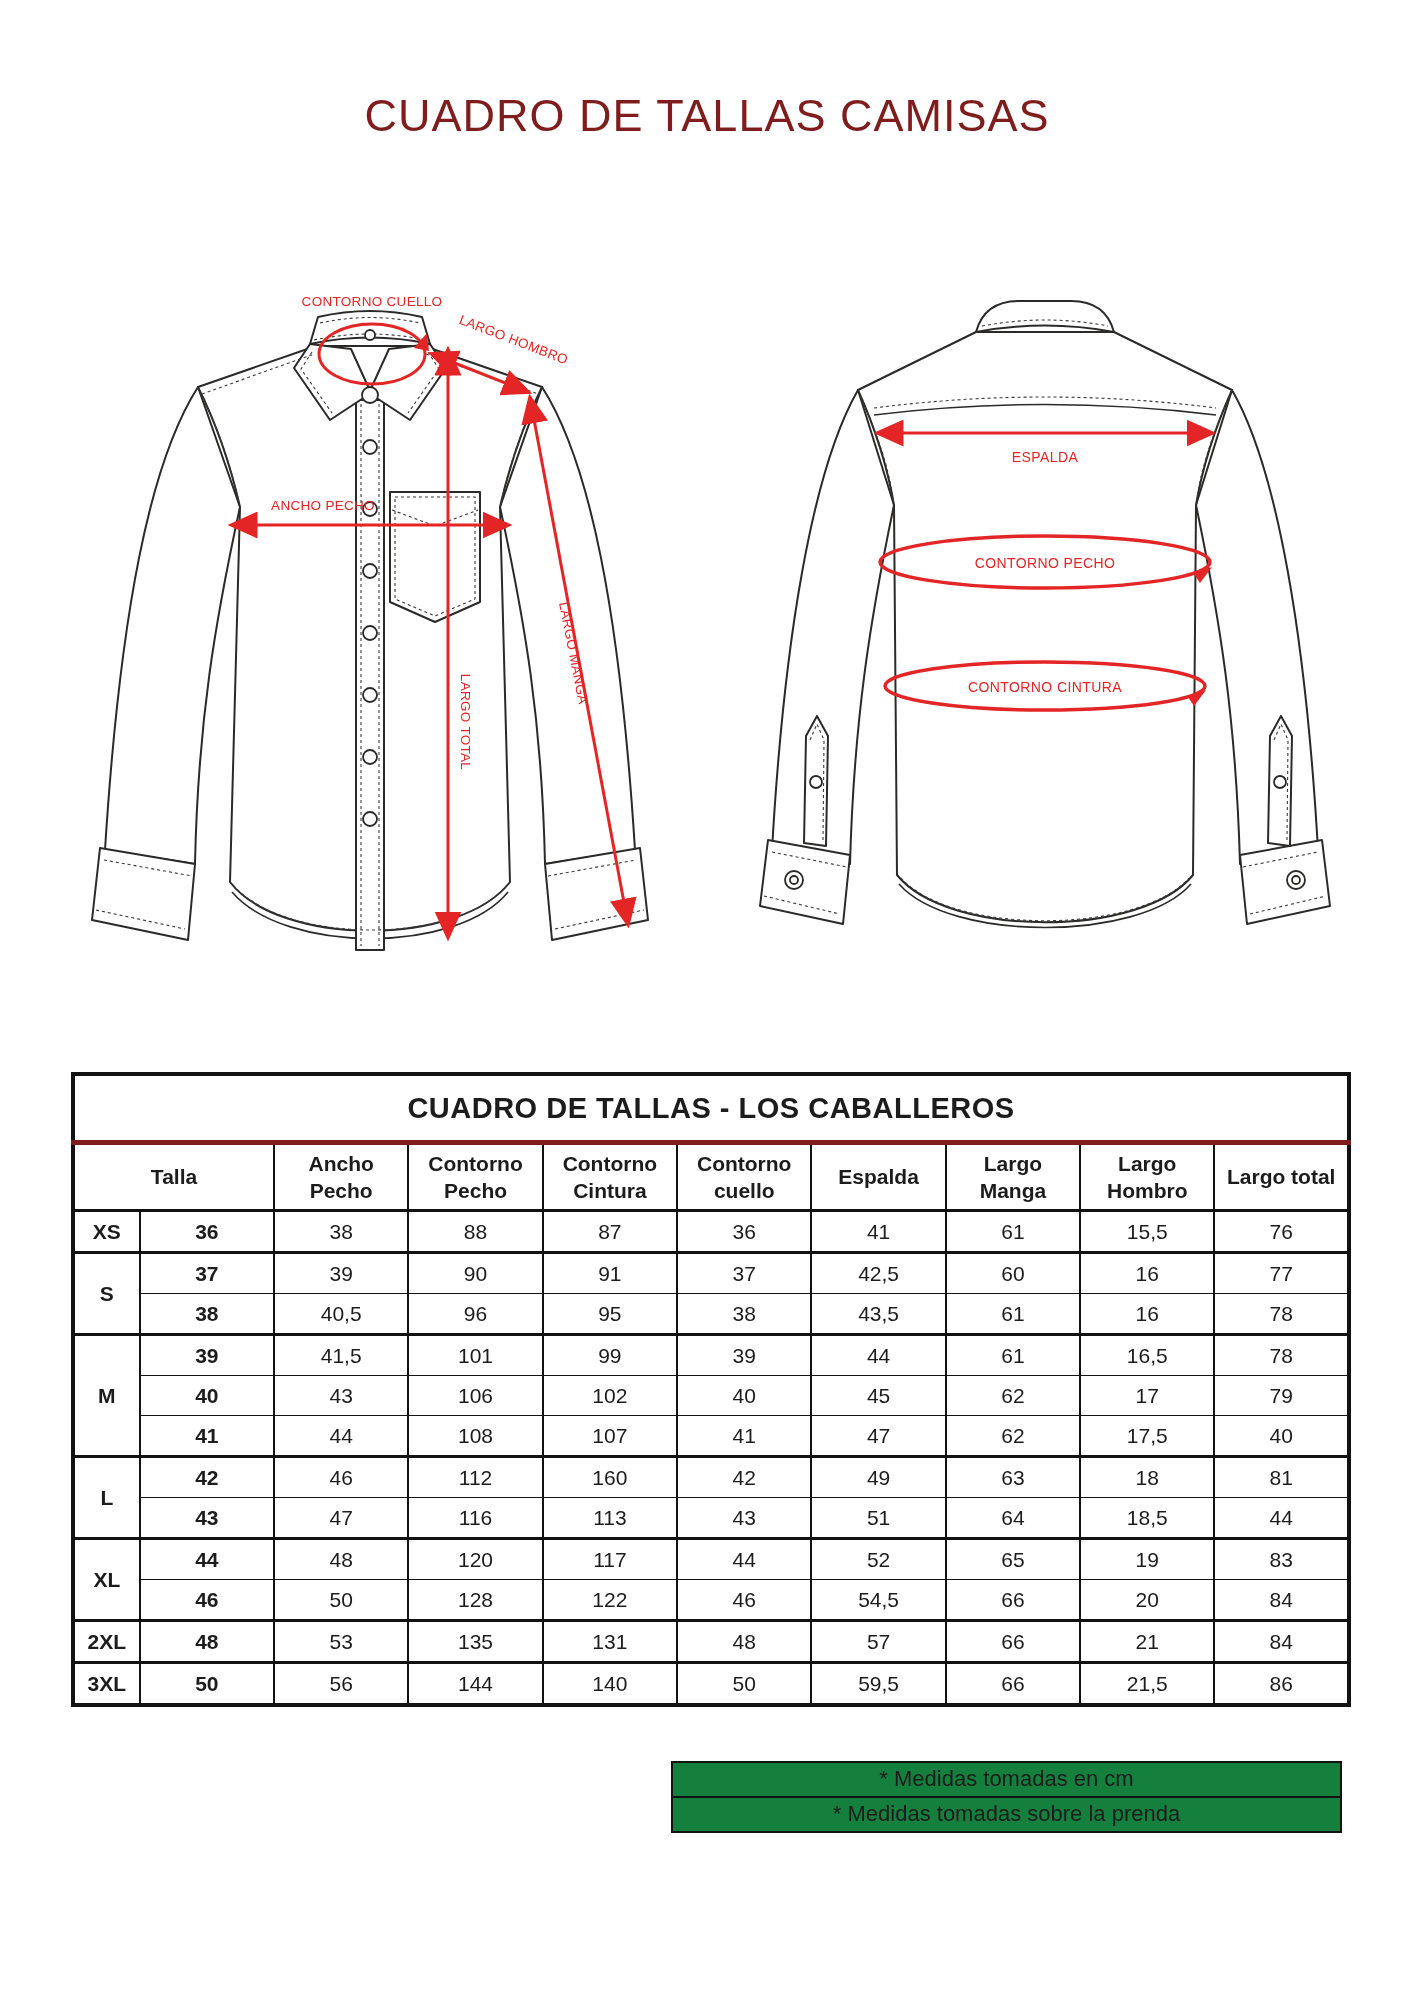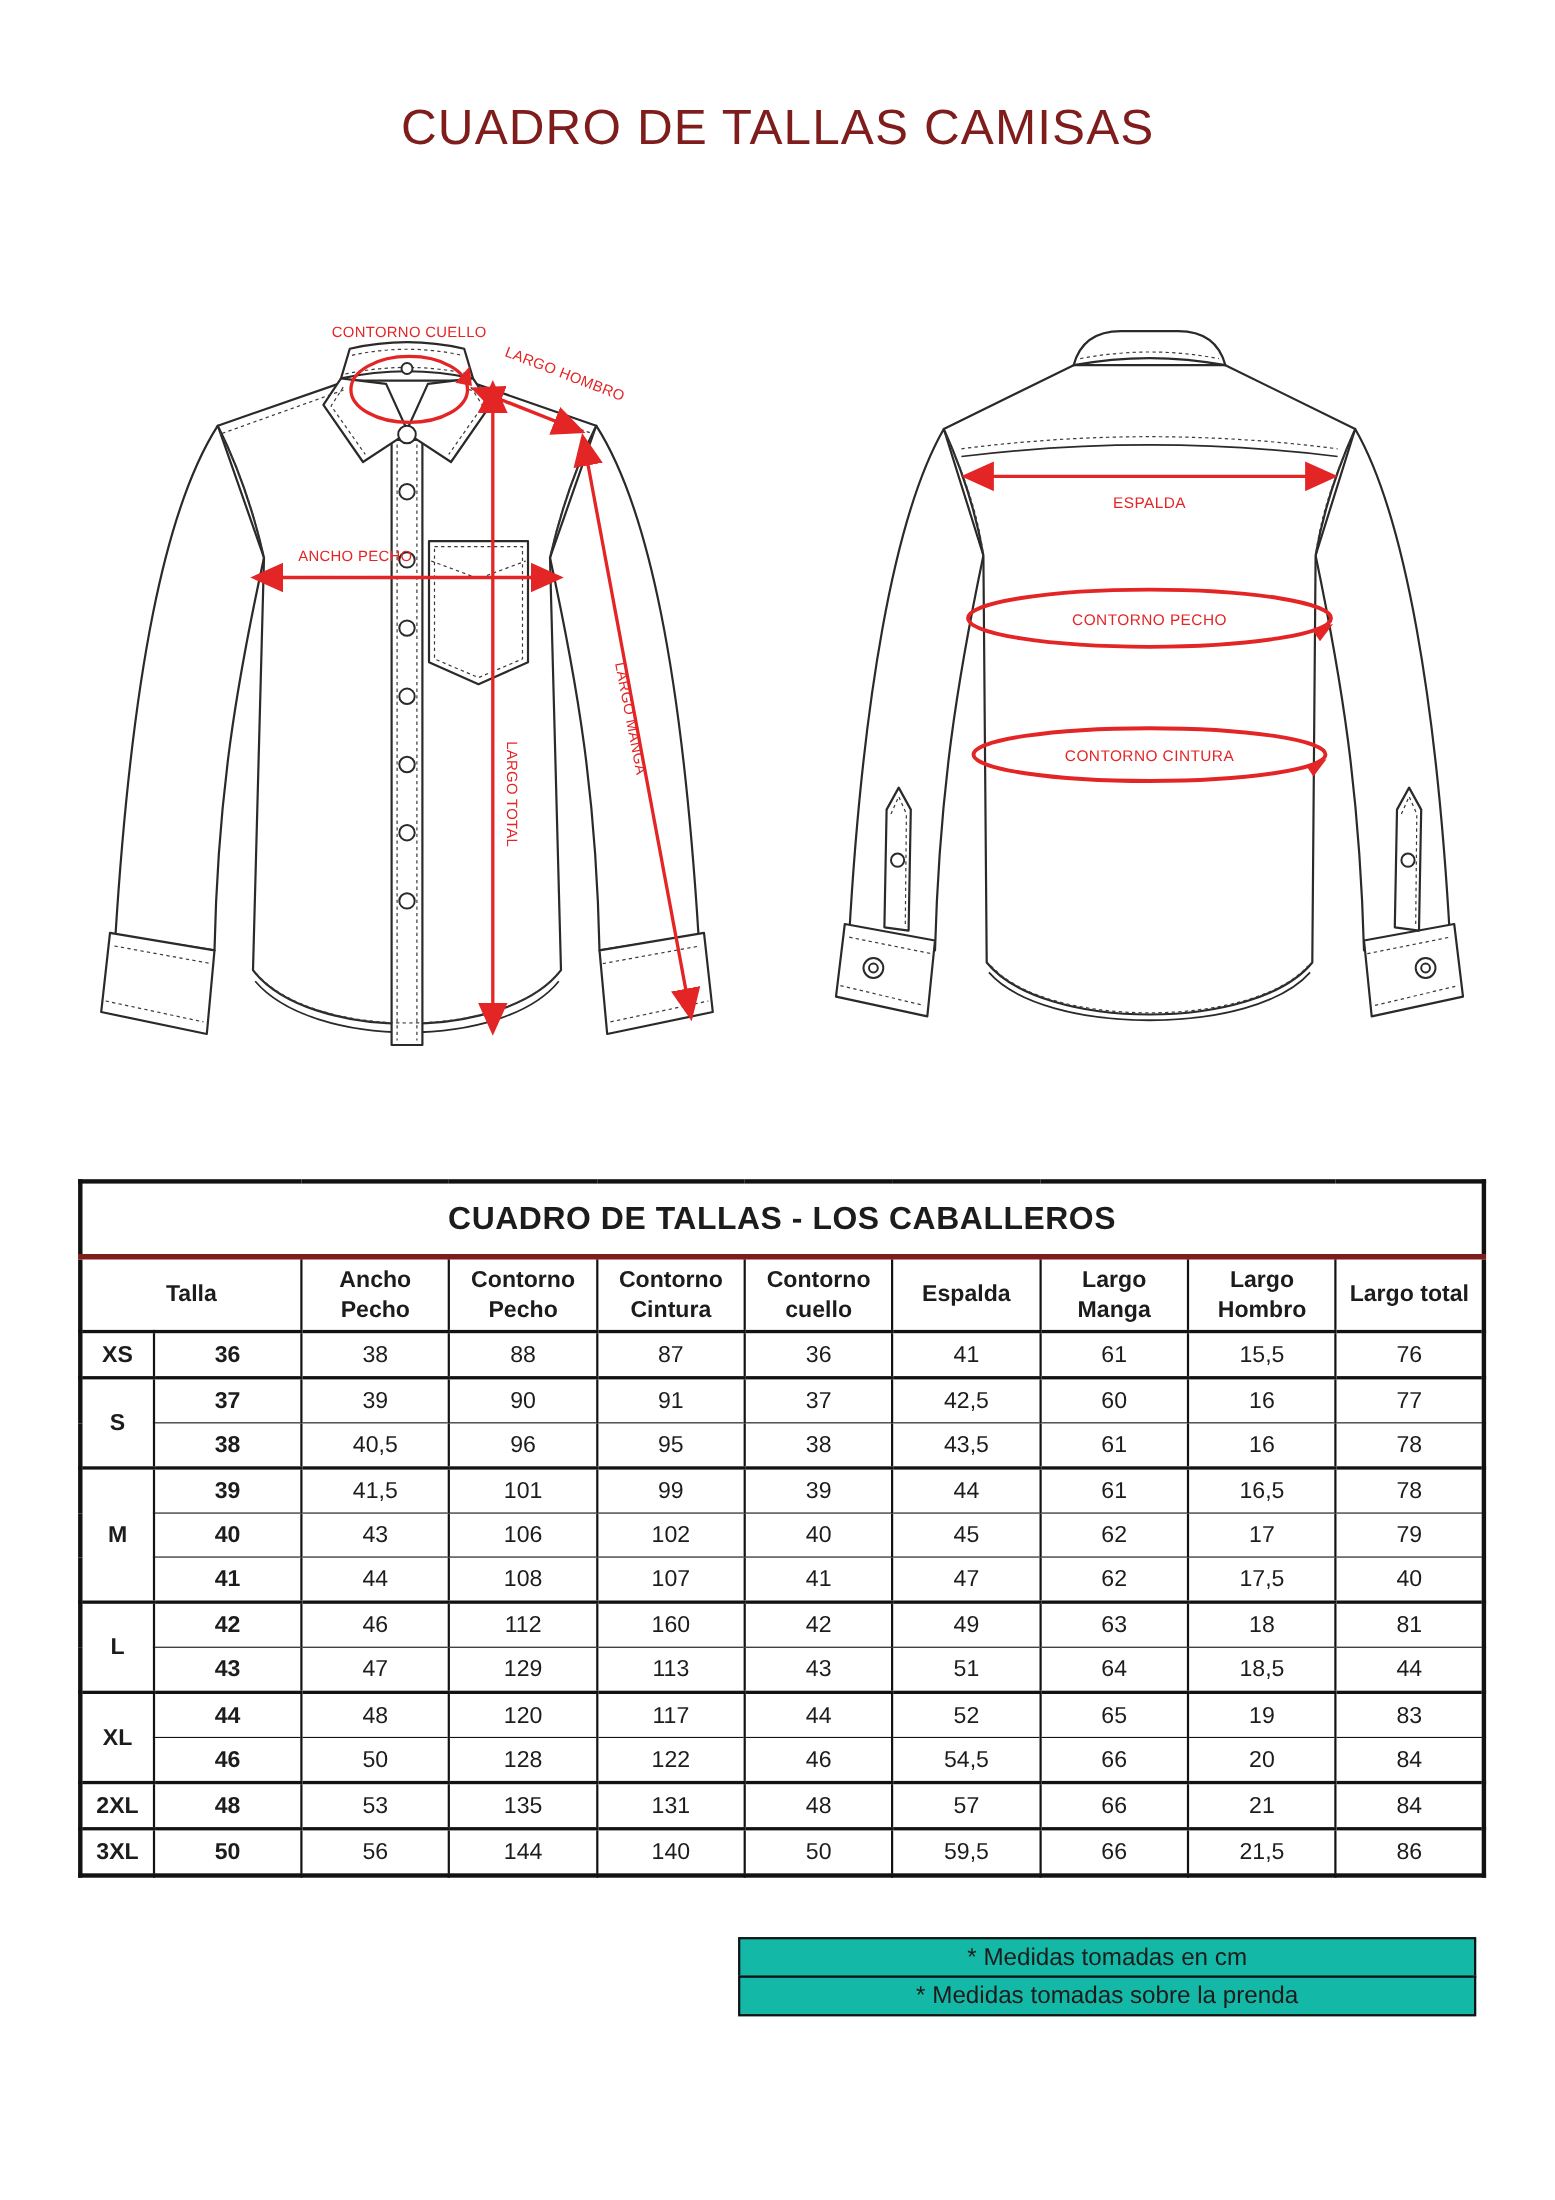--- a/index.html
+++ b/index.html
@@ -30,21 +30,21 @@
                         border:2px solid #121212;border-top:4px solid #121212;border-bottom:3px solid #121212;
                         padding:2px 6px;}
   .size-table tbody td{height:39px;font-size:21px;border-left:2px solid #121212;border-right:2px solid #121212;
                        border-top:1.5px solid #121212;padding:0 4px;}
   .size-table tbody tr.group-start td{border-top:3px solid #121212;}
   .size-table td.size-cell,.size-table td.talla-cell{font-weight:bold;}
 
   
   .notes{position:absolute;left:671px;top:1761px;width:671px;}
   .note-box{box-sizing:border-box;border:2.5px solid #121212;height:37px;line-height:32px;
-            text-align:center;font-size:22px;color:#1c1c1c;background:#14b8a6;}
+            text-align:center;font-size:22px;color:#1c1c1c;background:#15803d;}
   .note-box + .note-box{margin-top:-2.5px;text-align:center;}
 </style>
 </head>
 <body>
 
 <div class="page">
 
   <div class="doc-title">
     <div>CUADRO DE TALLAS CAMISAS</div>
   </div>
@@ -296,21 +296,21 @@
             <td class="value-cell">160</td>
             <td class="value-cell">42</td>
             <td class="value-cell">49</td>
             <td class="value-cell">63</td>
             <td class="value-cell">18</td>
             <td class="value-cell">81</td>
           </tr>
           <tr>
             <td class="talla-cell">43</td>
             <td class="value-cell">47</td>
-            <td class="value-cell">129</td>
+            <td class="value-cell">116</td>
             <td class="value-cell">113</td>
             <td class="value-cell">43</td>
             <td class="value-cell">51</td>
             <td class="value-cell">64</td>
             <td class="value-cell">18,5</td>
             <td class="value-cell">44</td>
           </tr>
           <tr class="group-start">
             <td class="size-cell" rowspan="2">XL</td>
             <td class="talla-cell">44</td>

